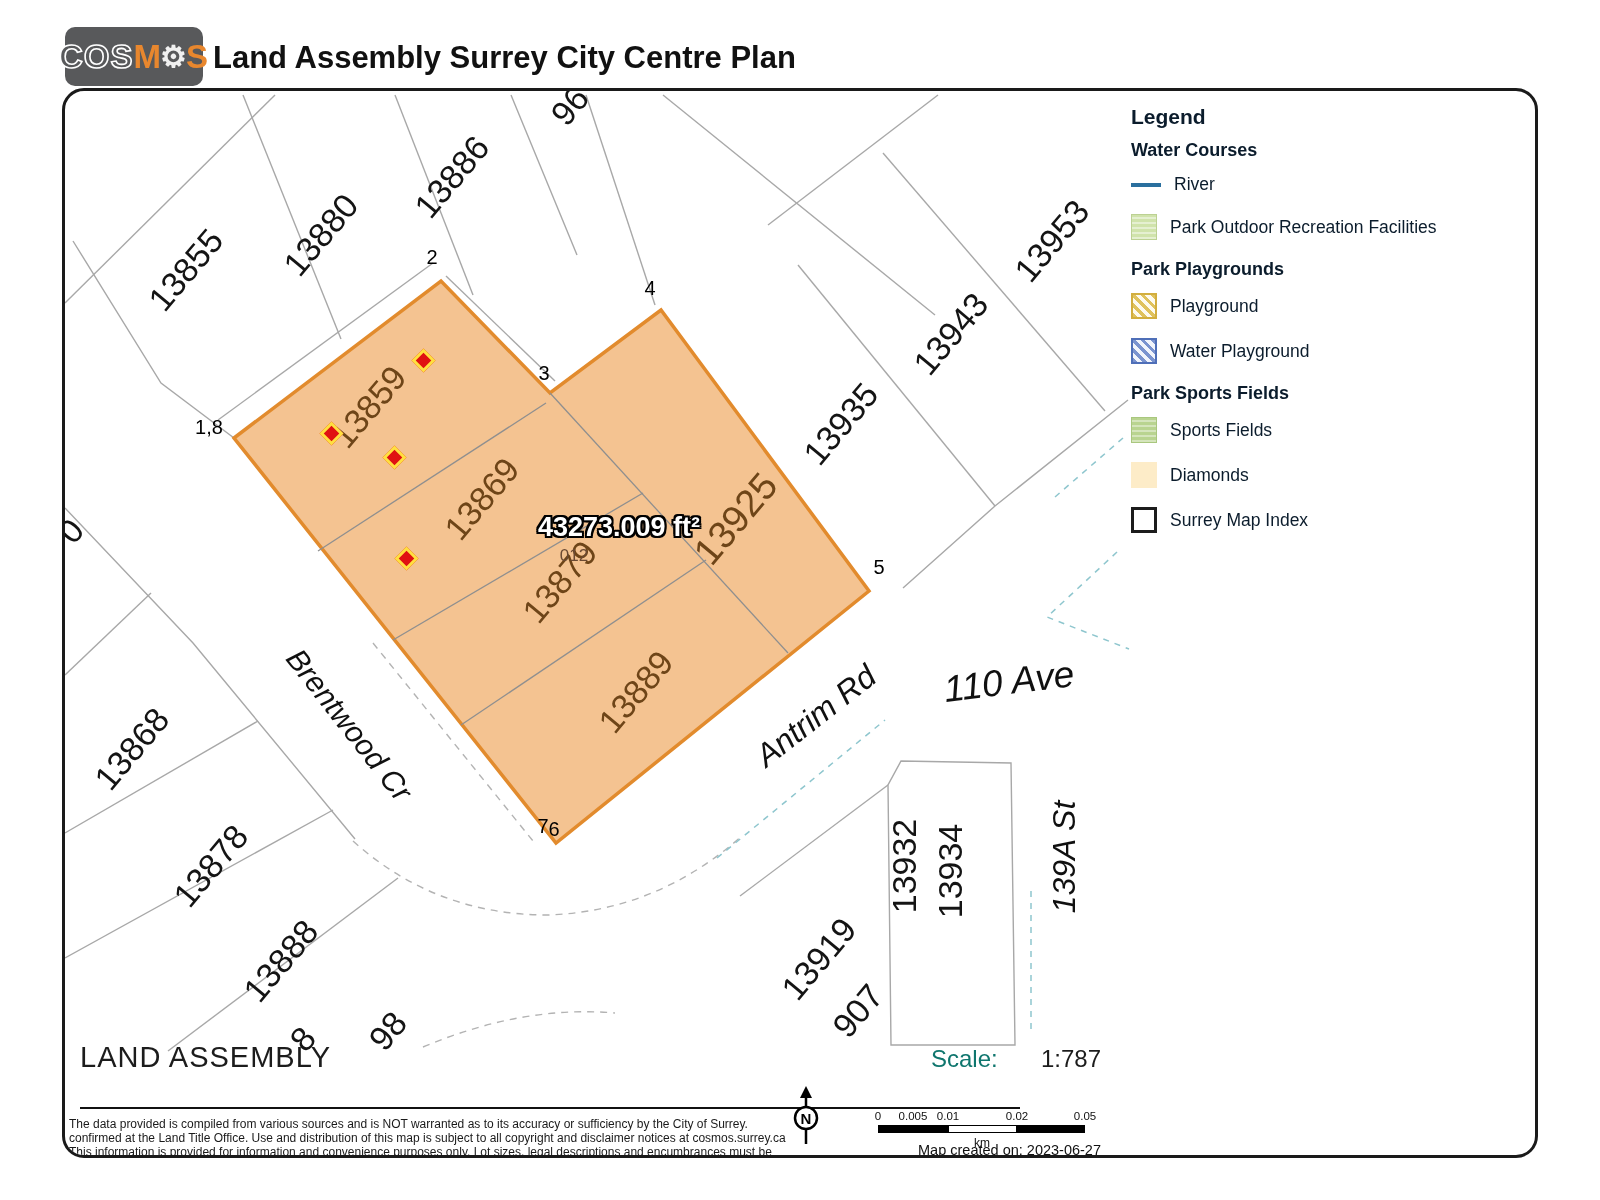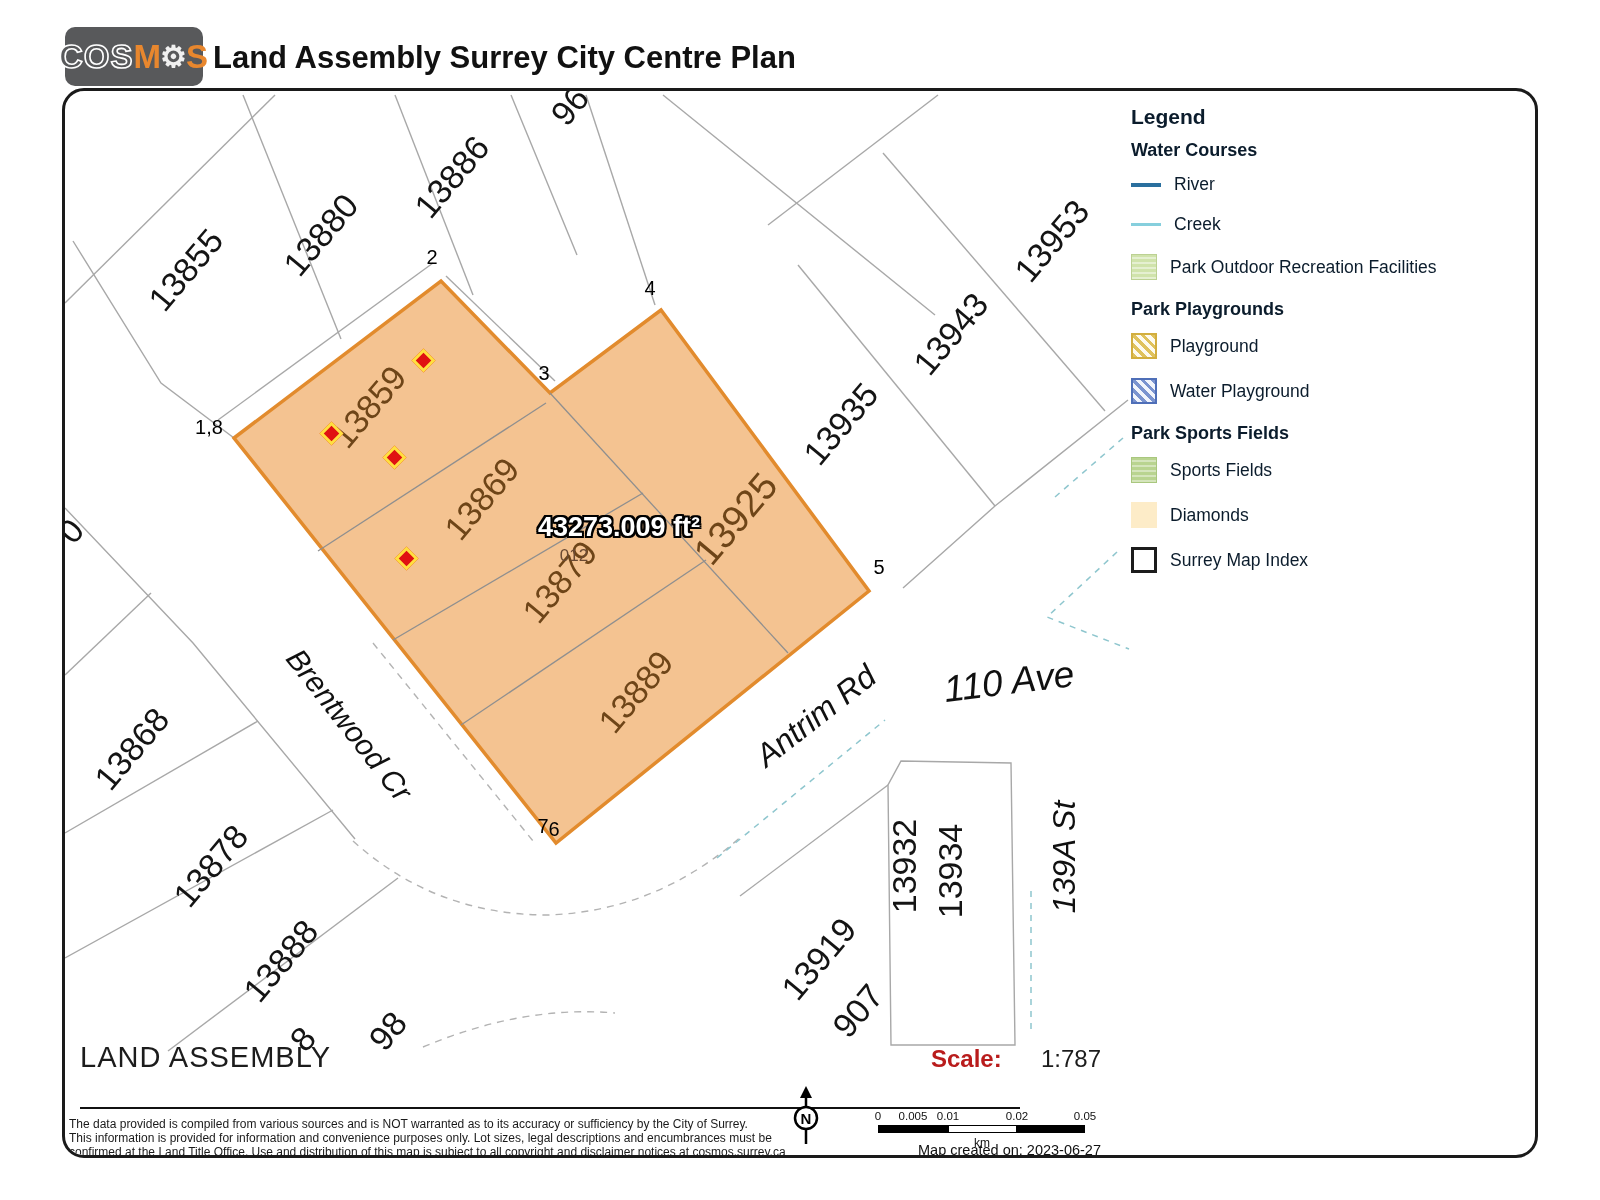--- a/index.html
+++ b/index.html
@@ -46,21 +46,21 @@
   .sw.playground{border:2px solid #d2ae3e;
           background:repeating-linear-gradient(45deg,#e0c25c 0 3px,#fdfaee 3px 7px);}
   .sw.waterplay{border:2px solid #4f6fb8;
           background:repeating-linear-gradient(45deg,#7a93cf 0 3px,#f1f4fb 3px 7px);}
   .sw.sports{background:#b9d490;border:1px solid #a9c77e;
           background-image:repeating-linear-gradient(0deg,rgba(255,255,255,.4) 0 2px,transparent 2px 5px);}
   .sw.diamonds{background:#fdecc8;}
   .sw.index{background:#fff;border:3px solid #1c1c1c;}
   
   .land-assembly{position:absolute;left:15px;top:950px;font-size:29px;color:#1c1c1c;letter-spacing:1px;}
-  .scale-label{position:absolute;left:866px;top:954px;font-size:24px;color:#b91c1c;font-weight:bold;}
+  .scale-label{position:absolute;left:866px;top:954px;font-size:24px;color:#0f766e;}
   .scale-value{position:absolute;left:976px;top:954px;font-size:24px;color:#1c1c1c;}
   .separator{position:absolute;left:15px;top:1016px;width:940px;height:2px;background:#111;}
   .disclaimer{position:absolute;left:4px;top:1026px;font-size:12px;line-height:14px;color:#1a1a1a;}
   .north{position:absolute;left:726px;top:995px;}
   .sb-seg{position:absolute;height:8px;top:1034px;box-sizing:border-box;}
   .sb-black{background:#000;}
   .sb-white{background:#fff;border:1.5px solid #000;}
   .sb-tick{position:absolute;top:1019px;transform:translateX(-50%);font-size:11.5px;color:#111;}
   .km{position:absolute;left:917px;top:1045px;transform:translateX(-50%);font-size:12px;color:#111;}
   .created{position:absolute;left:853px;top:1051px;font-size:14.5px;color:#111;}
@@ -166,24 +166,20 @@
       </div>
 
     <div class="legend">
       <div class="legend-title">Legend</div>
       <div class="legend-head" style="margin-top:0">Water Courses</div>
       <div class="lrow">
         <div class="swl river"></div>
         <div class="lab">River</div>
       </div>
       <div class="lrow">
-        <div class="swl creek"></div>
-        <div class="lab">Creek</div>
-      </div>
-      <div class="lrow">
         <div class="sw rec"></div>
         <div class="lab">Park Outdoor Recreation Facilities</div>
       </div>
       <div class="legend-head">Park Playgrounds</div>
       <div class="lrow">
         <div class="sw playground"></div>
         <div class="lab">Playground</div>
       </div>
       <div class="lrow">
         <div class="sw waterplay"></div>
@@ -203,22 +199,22 @@
         <div class="lab">Surrey Map Index</div>
       </div>
     </div>
 
     <div class="land-assembly">LAND ASSEMBLY</div>
     <div class="scale-label">Scale:</div>
     <div class="scale-value">1:787</div>
     <div class="separator"></div>
     <div class="disclaimer">
       <div>The data provided is compiled from various sources and is NOT warranted as to its accuracy or sufficiency by the City of Surrey.</div>
+      <div>confirmed at the Land Title Office.  Use and distribution of this map is subject to all copyright and disclaimer notices at cosmos.surrey.ca</div>
       <div>This information is provided for information and convenience purposes only.  Lot sizes, legal descriptions and encumbrances must be</div>
-      <div>confirmed at the Land Title Office.  Use and distribution of this map is subject to all copyright and disclaimer notices at cosmos.surrey.ca</div>
     </div>
 
     <div class="north">
       <svg width="30" height="62" viewBox="0 0 30 62">
         <line x1="15" y1="10" x2="15" y2="58" stroke="#000" stroke-width="2.5"></line>
         <polygon points="15,0 9,12 21,12" fill="#000"></polygon>
         <circle cx="15" cy="32" r="11" fill="#fff" stroke="#000" stroke-width="2.5"></circle>
         <text x="15" y="38" text-anchor="middle" font-size="15" font-weight="bold" font-family="Liberation Sans, sans-serif" id="north-letter">N</text>
       </svg>
     </div>

